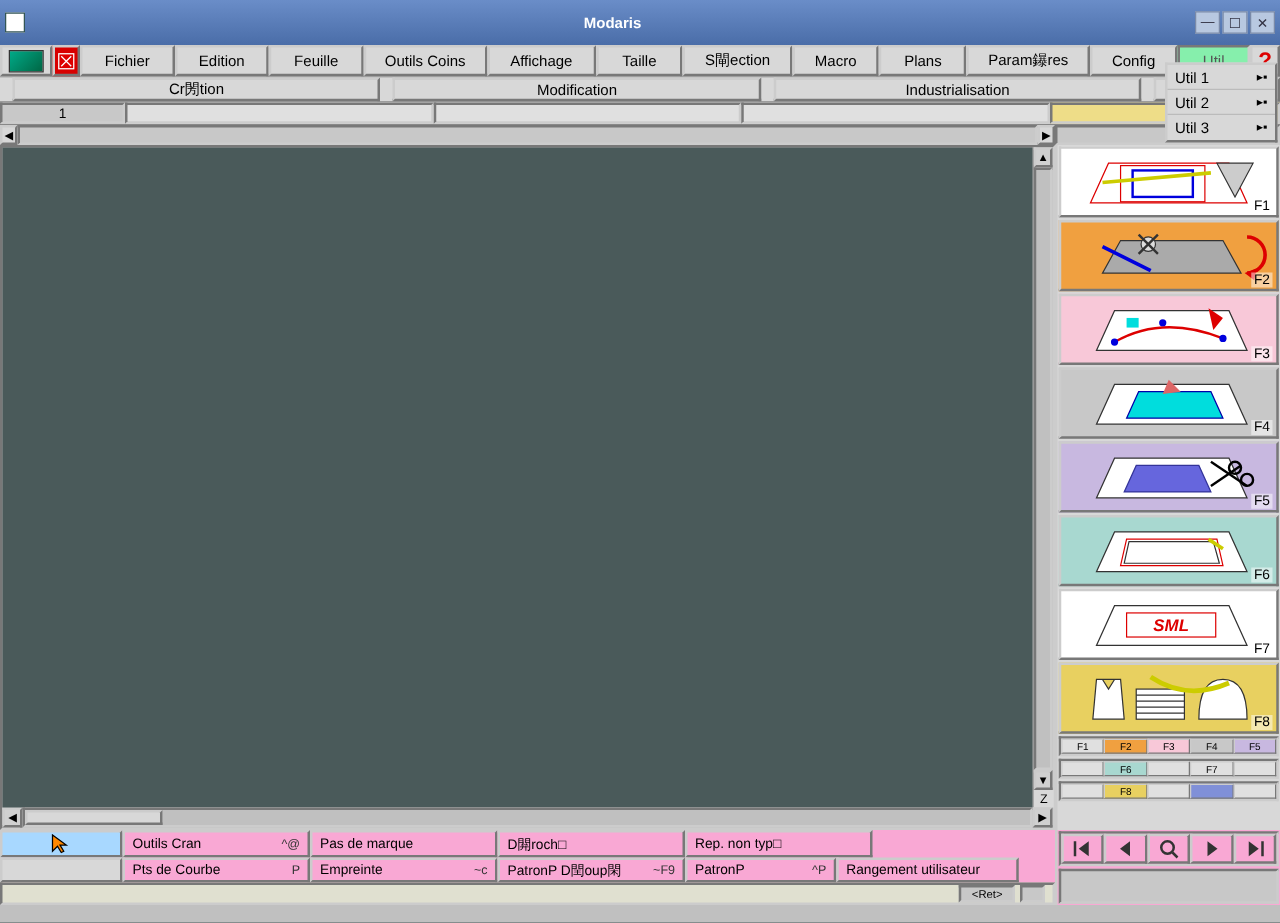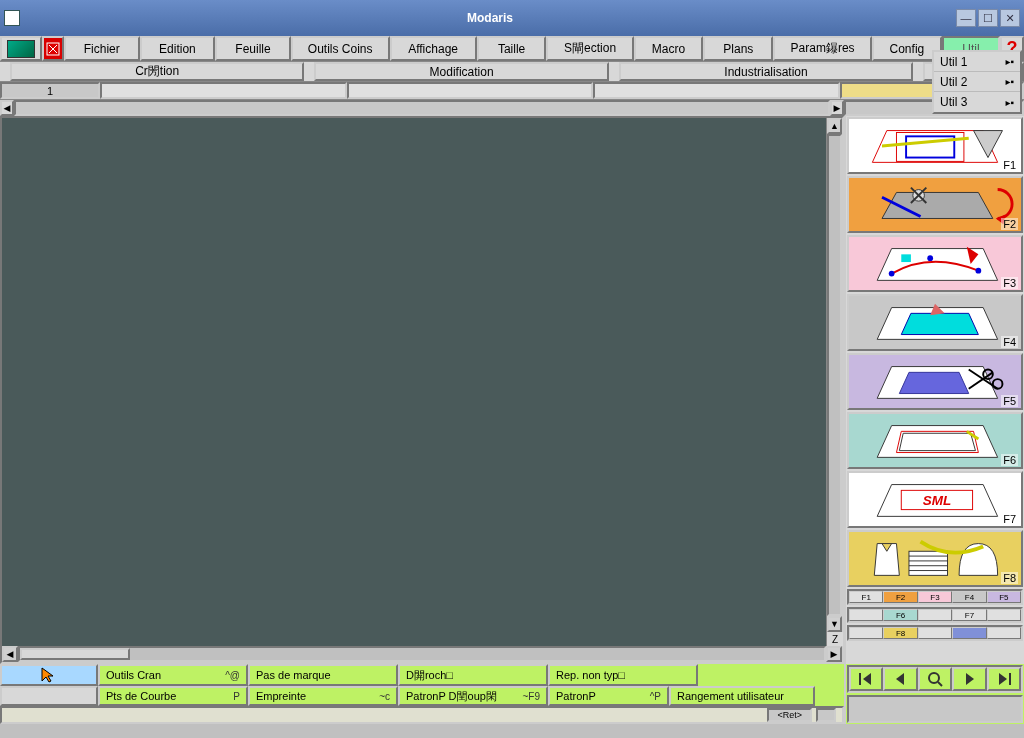--- a/index.html
+++ b/index.html
@@ -67,21 +67,21 @@
   .navrow .nb { flex:1; border:2px outset #ccc; display:flex; align-items:center; justify-content:center; font-size:11px; cursor:pointer; }
   .navrow .nb svg { width:18px; height:18px; }
 
   
   .hscroll { height:16px; background:#d0d0d0; display:flex; }
   .hscroll .arw { width:16px; border:2px outset #ccc; display:flex; align-items:center; justify-content:center; font-size:9px; cursor:pointer; }
   .hscroll .trk { flex:1; background:#c0c0c0; border:2px inset #ccc; position:relative; }
   .hscroll .thumb { position:absolute; left:0; top:0; width:110px; height:100%; background:#d8d8d8; border:2px outset #ccc; }
 
   
-  .bottom { height:60px; background:#bef264; display:flex; }
+  .bottom { height:60px; background:#f9a8d4; display:flex; }
   .bottom-left { width:844px; display:flex; flex-direction:column; }
   .brow { flex:1; display:flex; }
   .brow .cell { border:2px outset #ccc; display:flex; align-items:center; padding:0 6px; font-size:11px; cursor:pointer; justify-content:space-between; }
   .brow .cell .sc { font-size:10px; color:#333; }
   .brow .iconcell { width:98px; border:2px outset #ccc; background:#a8d8ff; display:flex; align-items:center; justify-content:center; cursor:pointer; }
   .statusrow { height:18px; border:2px inset #ccc; background:#e0e0d0; display:flex; align-items:center; padding:0 6px; font-size:11px; }
   .statusrow .retbox { margin-left:auto; border:2px inset #ccc; background:#c8c8c8; padding:0 8px; font-size:9px; }
 </style>
 </head>
 <body>

